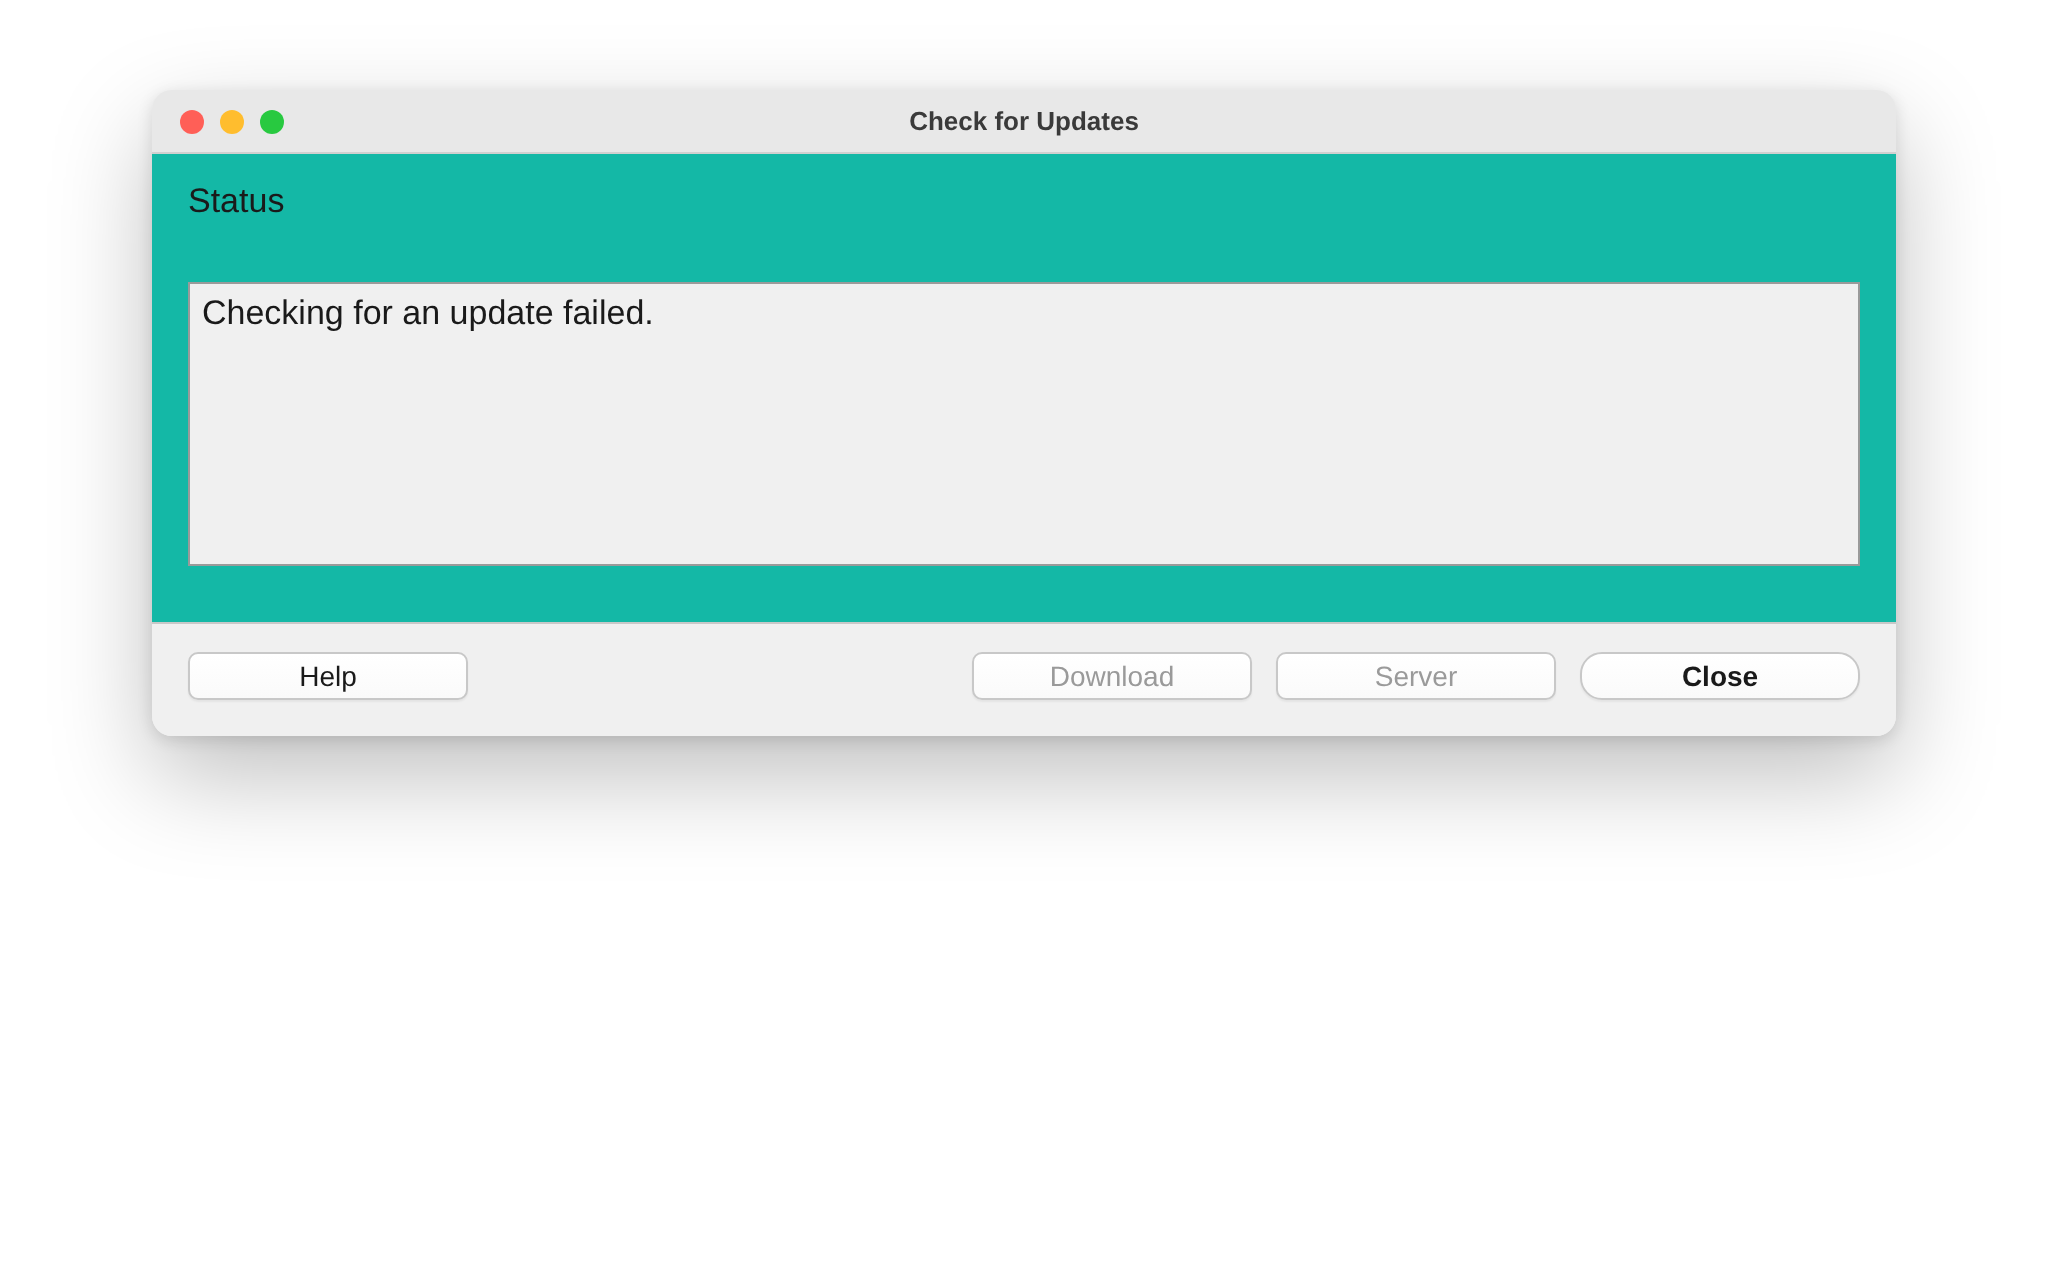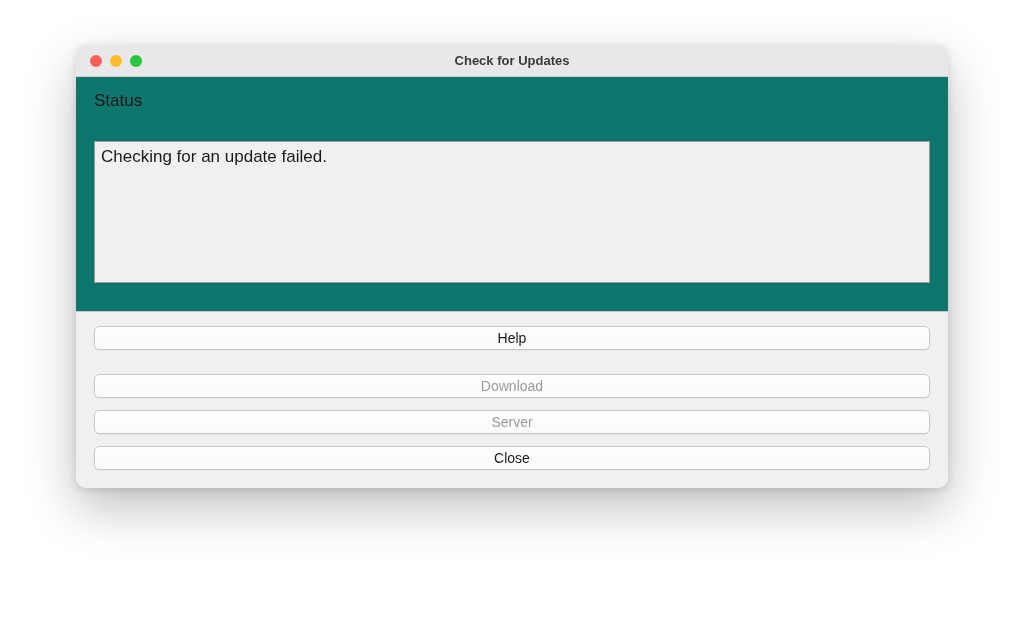--- a/index.html
+++ b/index.html
@@ -58,21 +58,21 @@
       right: 0;
       text-align: center;
       font-size: 13px;
       font-weight: 600;
       color: #3a3a3a;
       pointer-events: none;
     }
     
     .content {
       padding: 14px 18px 8px 18px;
-      background: #0f766e;
+      background: #14b8a6;
     }
     
     .section-label {
       font-size: 17px;
       color: #1a1a1a;
       margin-bottom: 4px;
       font-weight: 400;
     }
     
     .text-box {
@@ -101,21 +101,20 @@
       height: 1px;
       background: #c8c8c8;
       margin: 0;
     }
     
     .button-row {
       display: flex;
       padding: 14px 18px 18px 18px;
       gap: 12px;
       background: #f0f0f0;
-      flex-direction: column;
     }
     
     .spacer {
       flex: 1;
     }
     
     .btn {
       height: 24px;
       padding: 0 10px;
       min-width: 140px;
@@ -135,21 +134,22 @@
     .btn:disabled {
       color: #9a9a9a;
       cursor: default;
     }
     
     .btn-help {
       min-width: 140px;
     }
     
     .btn-close {
-      font-weight: 400;
+      font-weight: 700;
+      border-radius: 11px;
     }
   </style>
 </head>
 <body>
 
 <div class="window">
   <div class="titlebar">
     <div class="traffic-lights">
       <div class="traffic-light tl-red"></div>
       <div class="traffic-light tl-yellow"></div>

